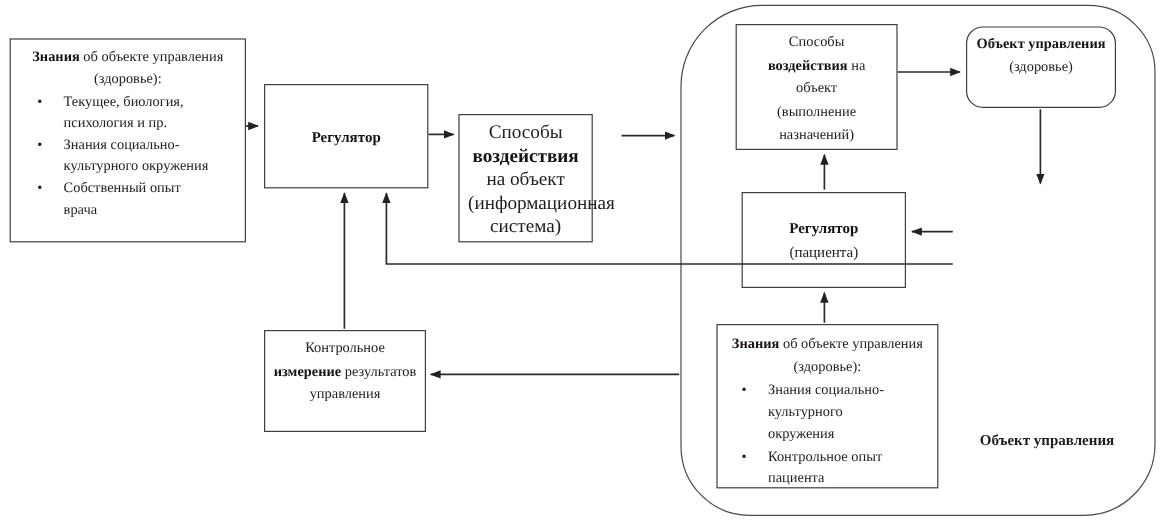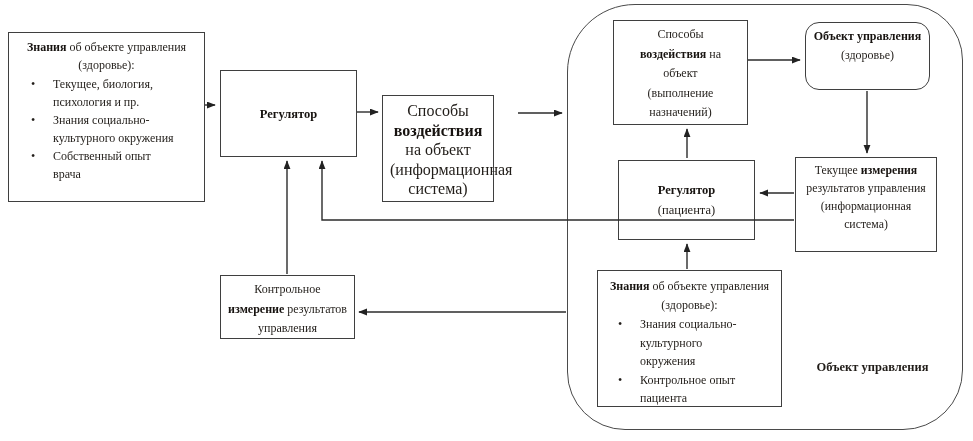--- a/index.html
+++ b/index.html
@@ -29,21 +29,21 @@
   #b-influence-exec{left:613px;top:20px;width:135px;height:105px;padding:4px 16px;font-size:12px;line-height:19.5px;}
   
   #b-object-health{left:805px;top:22px;width:125px;height:68px;border-radius:14px;padding-top:4px;font-size:12px;line-height:19px;}
   
   #b-current-measure{left:795px;top:157px;width:142px;height:95px;padding:3px 5px;font-size:11.8px;line-height:18px;}
   
   #b-regulator-patient{left:618px;top:160px;width:137px;height:80px;display:flex;flex-direction:column;justify-content:center;font-size:12.5px;line-height:20px;}
   
   #b-patient-knowledge{left:597px;top:270px;width:185px;height:137px;padding:6px 8px;font-size:12px;line-height:18.5px;}
   
-  #b-control-measure{left:220px;top:275px;width:135px;height:64px;padding:4px 6px;font-size:12px;line-height:19.5px;}
+  #b-control-measure{left:220px;top:275px;width:135px;height:85px;padding:4px 6px;font-size:12px;line-height:19.5px;}
   
   #container-label{position:absolute;left:805px;top:357px;width:135px;text-align:center;font-weight:bold;font-size:12.5px;line-height:21px;}
   .bullets{margin-top:1px;text-align:left;}
   .bullet{display:flex;align-items:flex-start;}
   .bullet .dot{width:22px;margin-left:14px;text-align:left;flex:none;}
   #b-doctor-knowledge .bt{width:128px;}
   #b-patient-knowledge .bt{width:118px;}
   #b-patient-knowledge .bullet .dot{margin-left:12px;}
 </style>
 </head>
@@ -81,23 +81,20 @@
 
   <div class="box" id="b-influence-exec">
     <span>Способы </span><b>воздействия</b><span> на объект (выполнение назначений)</span>
   </div>
 
   <div class="box" id="b-object-health">
     <div><b>Объект управления</b></div>
     <div>(здоровье)</div>
   </div>
 
-  <div class="box" id="b-current-measure">
-    <span>Текущее </span><b>измерения</b><span> результатов управления (информационная система)</span>
-  </div>
 
   <div class="box" id="b-regulator-patient">
     <div><b>Регулятор</b></div>
     <div>(пациента)</div>
   </div>
 
   <div class="box" id="b-patient-knowledge">
     <div><b>Знания</b><span> об объекте управления (здоровье):</span></div>
     <div class="bullets">
       <div class="bullet">

